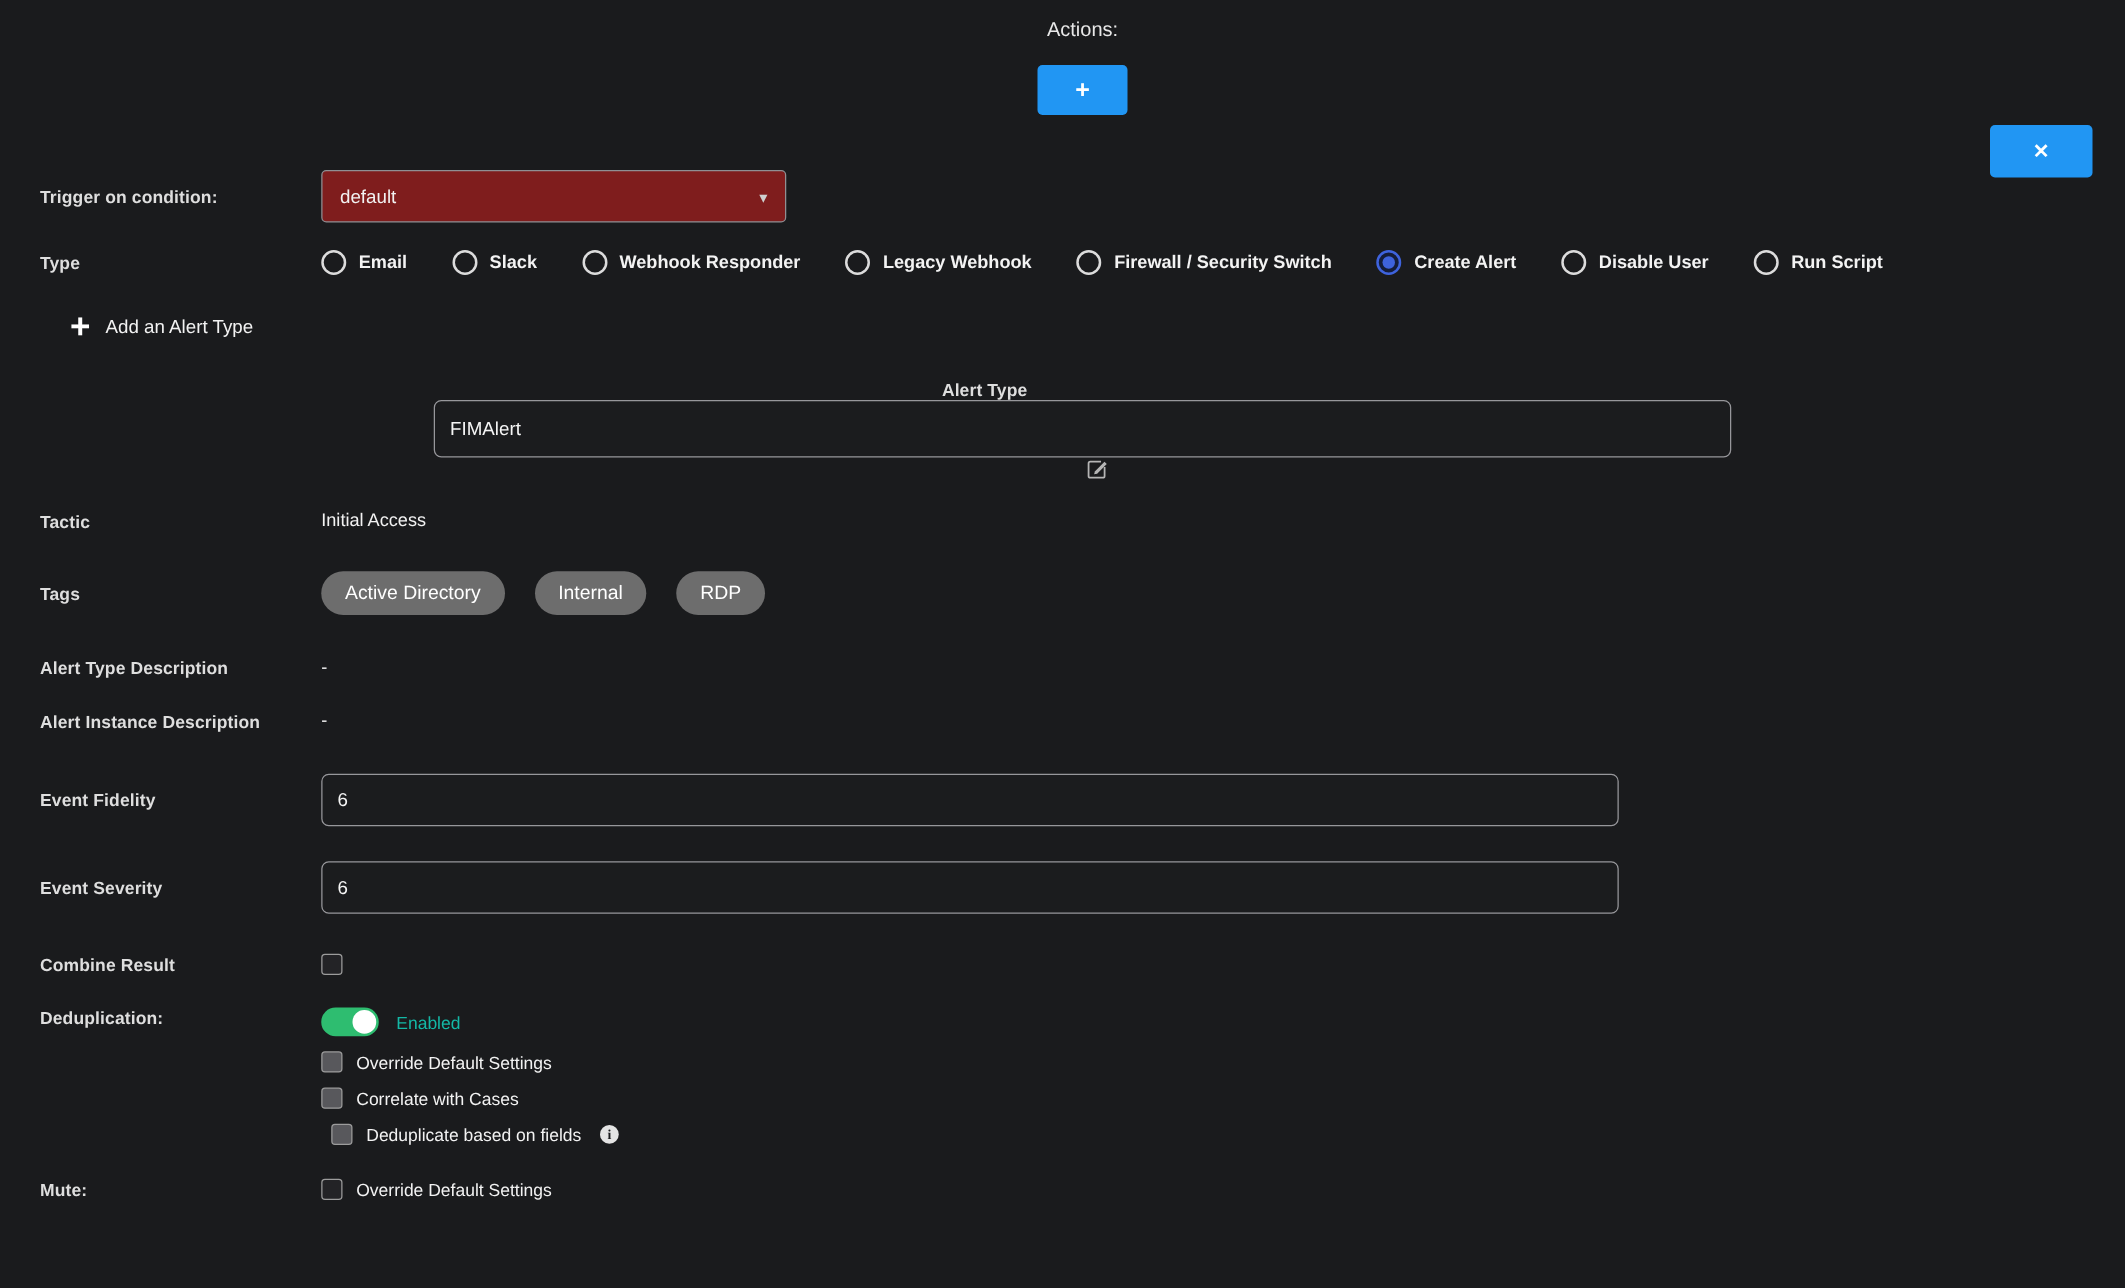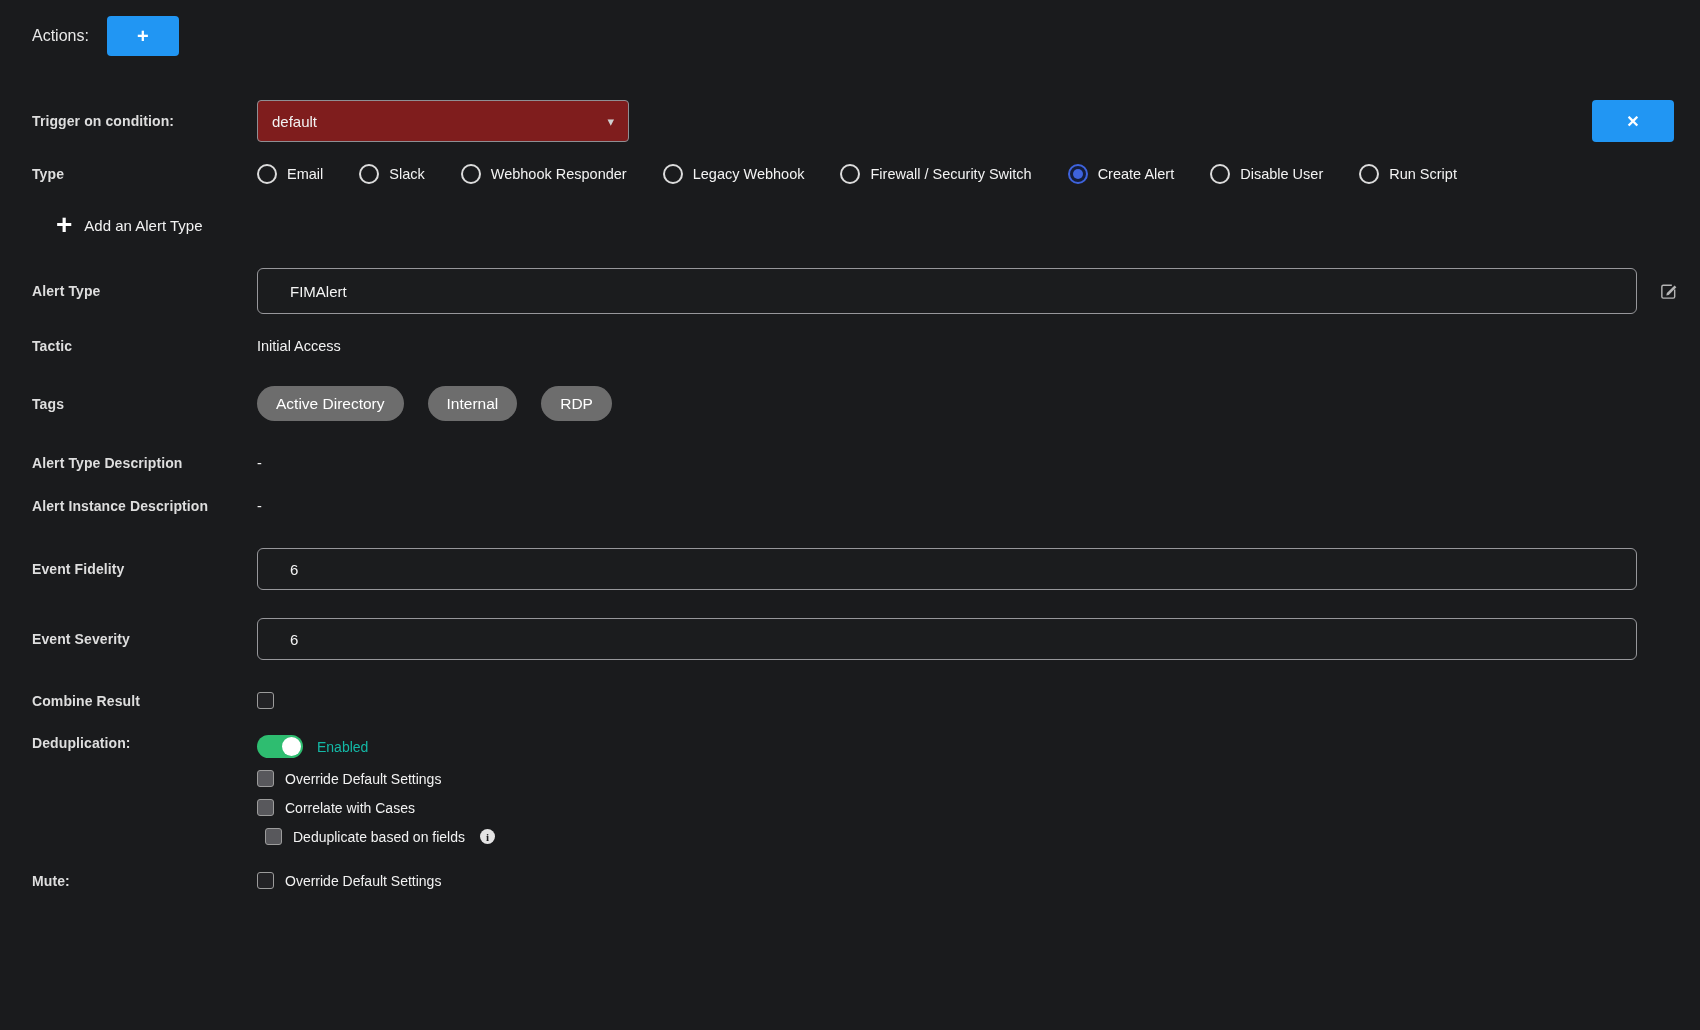--- a/index.html
+++ b/index.html
@@ -14,21 +14,21 @@
 
   .row { display:flex; align-items:center; }
   .row.top { align-items:flex-start; }
   .flabel {
     width:225px; flex:none;
     font-size:14px; font-weight:bold; color:#dedede;
     letter-spacing:0.1px;
   }
 
   
-  .row-actions { gap:18px; }
+  .row-actions { gap:18px;flex-direction:column; }
   .actions-label { font-size:16px; color:#e8e8e8; }
   .btn-blue {
     background:#2196f3; color:#fff; border:none; border-radius:4px;
     display:flex; align-items:center; justify-content:center; cursor:pointer;
   }
   .btn-add { width:72px; height:40px; font-size:20px; font-weight:bold; }
 
   
   .row-trigger { margin-top:44px; }
   .dropdown {
@@ -40,43 +40,43 @@
   .dropdown .caret { color:#cfcfcf; font-size:13px; }
 
   .btn-close {
     position:absolute; top:100px; right:26px;
     width:82px; height:42px; font-size:16px; font-weight:bold;
   }
 
   
   .row-type { margin-top:22px; }
   .radio-group { display:flex; align-items:center; gap:36px; }
-  .radio { display:flex; align-items:center; gap:10px; cursor:pointer; font-size:14.5px; font-weight:400; color:#f3f3f3; white-space:nowrap; }
+  .radio { display:flex; align-items:center; gap:10px; cursor:pointer; font-size:14.5px; font-weight:700; color:#f3f3f3; white-space:nowrap; }
   .rb {
     width:20px; height:20px; border-radius:50%;
     border:2px solid #dcdcdc; flex:none;
     display:flex; align-items:center; justify-content:center;
     background:transparent;
   }
   .radio.selected .rb { border-color:#3e63dd; background:#141d3a; }
   .radio.selected .rb::after {
     content:""; width:10px; height:10px; border-radius:50%;
     background:#3e63dd;
   }
 
   
   .row-add { margin-top:28px; padding-left:24px; gap:12px; cursor:pointer; }
   .big-plus { font-size:28px; font-weight:900; color:#fff; line-height:26px; }
   .add-label { font-size:15px; color:#f2f2f2; }
 
   
-  .row-alerttype { margin-top:30px; }
+  .row-alerttype { margin-top:30px;flex-direction:column; }
   .text-input {
-    width:1380px; background:#1b1c1e; border:1px solid #97979b; border-radius:6px;
-    color:#f5f5f5; font-size:15px; padding:0 32px;
+    width:1038px; background:#1b1c1e; border:1px solid #97979b; border-radius:6px;
+    color:#f5f5f5; font-size:15px; padding:0 12px;
     font-family:"Liberation Sans", sans-serif; outline:none;
   }
   .input-lg { height:46px; }
   .input-md { height:42px; }
   .edit-icon { margin-left:22px; color:#b5b5b5; cursor:pointer; display:flex; align-items:center; }
 
   
   .row-static { margin-top:24px; }
   .row-static.first { margin-top:32px; }
   .static-value { font-size:14.5px; color:#f2f2f2; }

